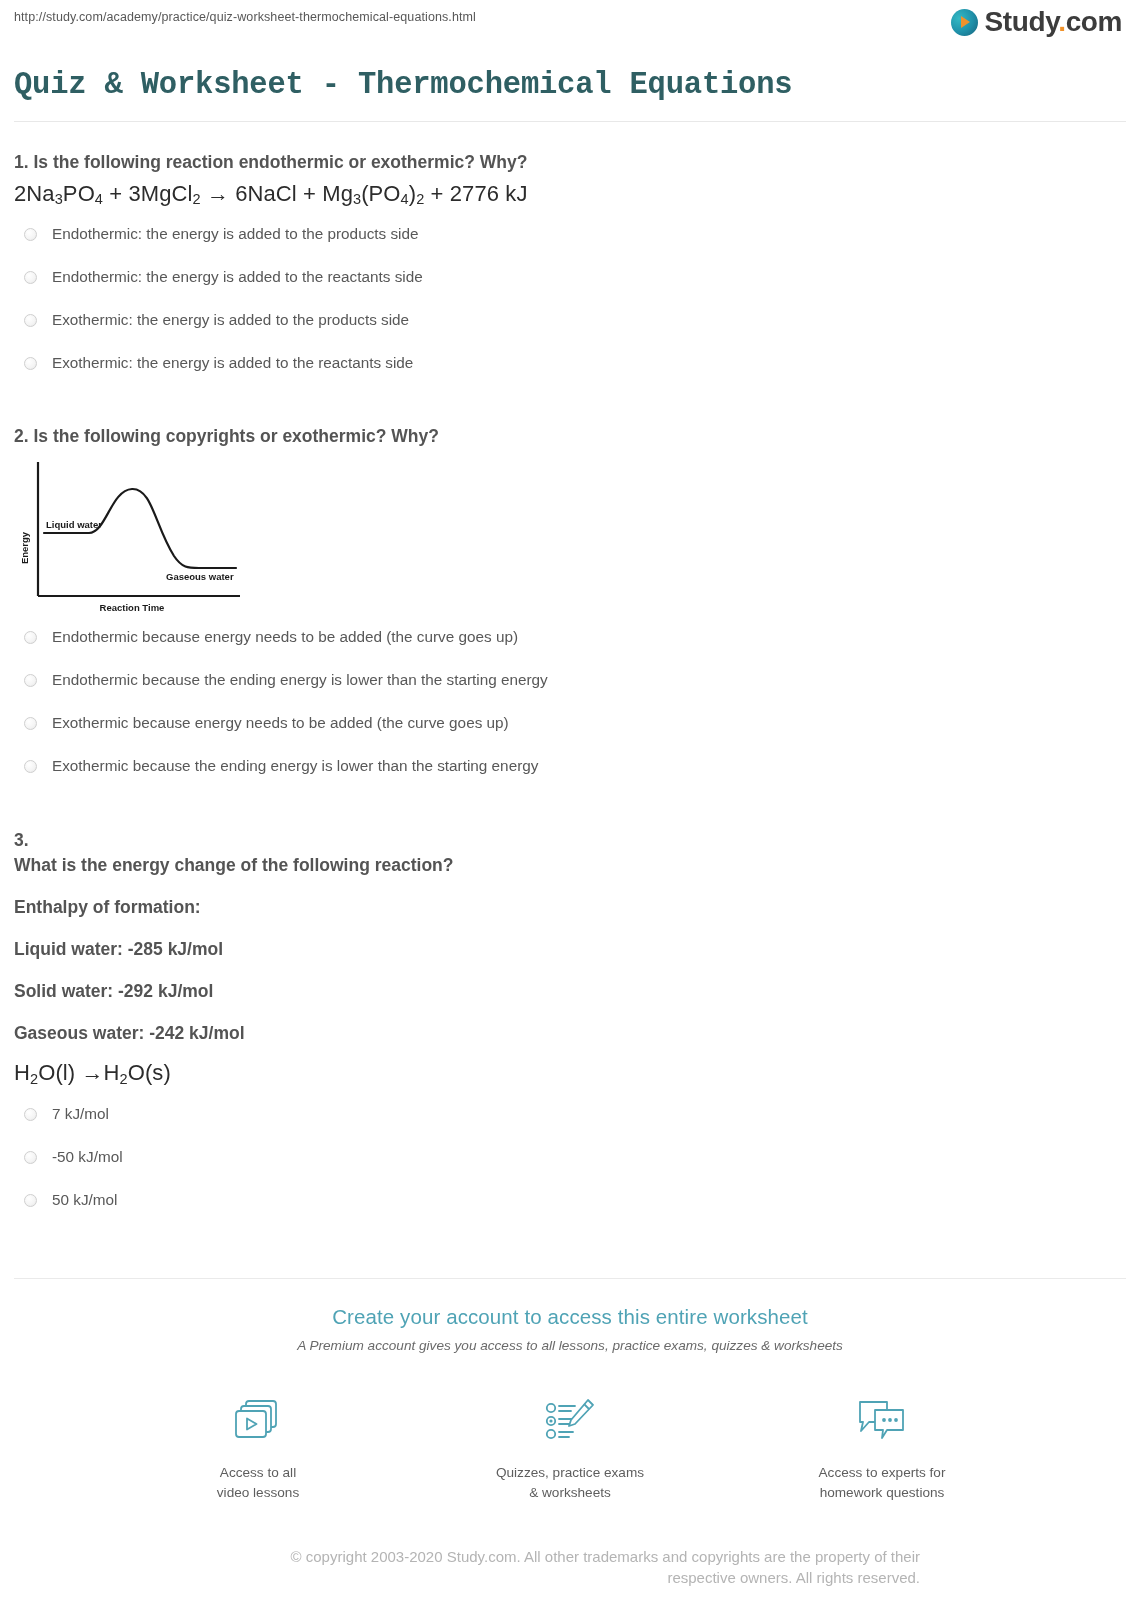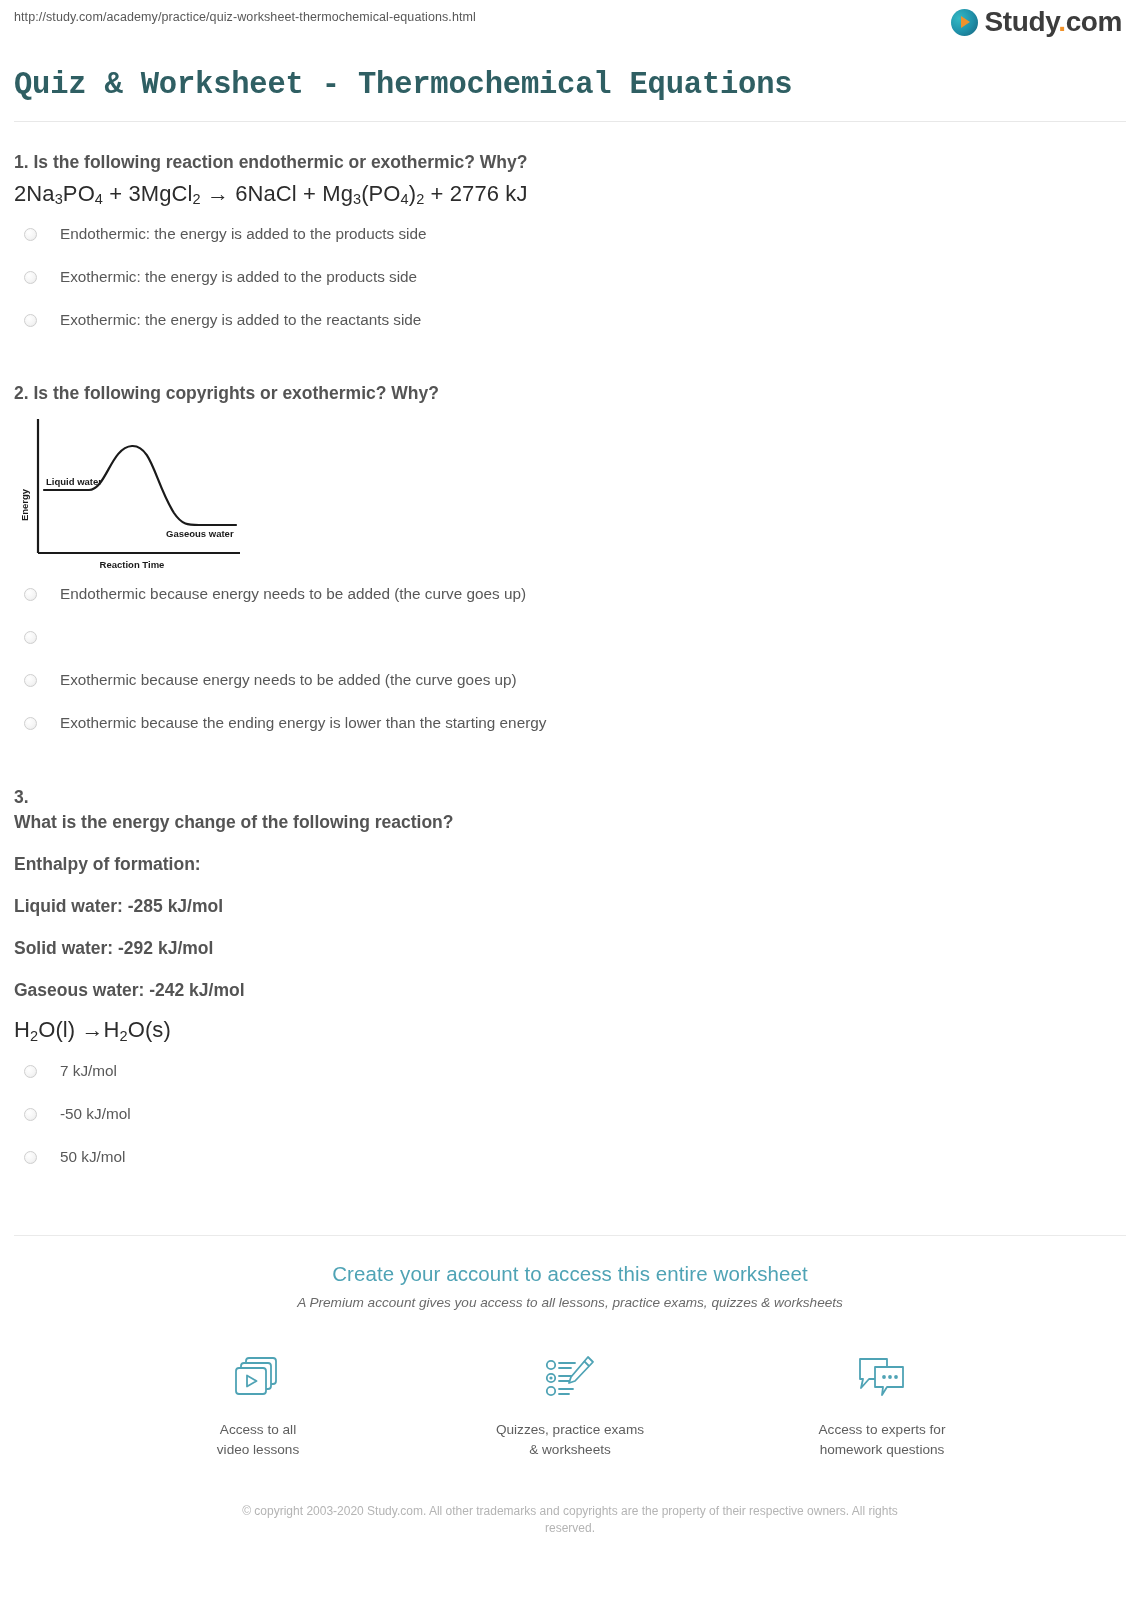--- a/index.html
+++ b/index.html
@@ -114,21 +114,21 @@
     margin-top: 21px;
   }
   .q3-first { margin-top: 4px; }
 
   .options {
     margin-top: 18px;
   }
   .option {
     display: flex;
     align-items: flex-start;
-    gap: 23px;
+    gap: 15px;
     padding: 0 0 0 10px;
     margin-bottom: 0;
     height: 43px;
   }
   .radio {
     width: 13px; height: 13px;
     border-radius: 50%;
     border: 1px solid #cfcfcf;
     background: radial-gradient(circle at 36% 32%, #ffffff 0%, #f4f4f4 60%, #e4e4e4 100%);
     flex: none;
@@ -183,22 +183,22 @@
     justify-content: center;
   }
   .benefit-label {
     margin-top: 13px;
     font-size: 13.6px;
     color: #5e5e5e;
     line-height: 1.42;
     white-space: pre-line;
   }
   .copyright {
-    text-align: center;
-    font-size: 12px;
+    text-align: right;
+    font-size: 15px;
     color: #b4b4b4;
     line-height: 1.4;
     margin: 44px auto 0 auto;
     width: 700px;
   }
 </style>
 </head>
 <body>
 
 <div class="page">
@@ -226,20 +226,24 @@
       <div class="equation">
         2Na<sub>3</sub>PO<sub>4</sub> + 3MgCl<sub>2</sub> → 6NaCl + Mg<sub>3</sub>(PO<sub>4</sub>)<sub>2</sub> + 2776 kJ
       </div>
       <div class="options">
         <div class="option">
           <span class="radio"></span>
           <span class="option-label">Endothermic: the energy is added to the products side</span>
         </div>
         <div class="option">
           <span class="radio"></span>
+          <span class="option-label">Endothermic: the energy is added to the reactants side</span>
+        </div>
+        <div class="option">
+          <span class="radio"></span>
           <span class="option-label">Exothermic: the energy is added to the products side</span>
         </div>
         <div class="option">
           <span class="radio"></span>
           <span class="option-label">Exothermic: the energy is added to the reactants side</span>
         </div>
       </div>
     </div>
 
     <div class="question" style="margin-top:28px;">
@@ -265,20 +269,21 @@
         </svg>
       </div>
 
       <div class="options" style="margin-top:8px;">
         <div class="option">
           <span class="radio"></span>
           <span class="option-label">Endothermic because energy needs to be added (the curve goes up)</span>
         </div>
         <div class="option">
           <span class="radio"></span>
+          <span class="option-label">Endothermic because the ending energy is lower than the starting energy</span>
         </div>
         <div class="option">
           <span class="radio"></span>
           <span class="option-label">Exothermic because energy needs to be added (the curve goes up)</span>
         </div>
         <div class="option">
           <span class="radio"></span>
           <span class="option-label">Exothermic because the ending energy is lower than the starting energy</span>
         </div>
       </div>

